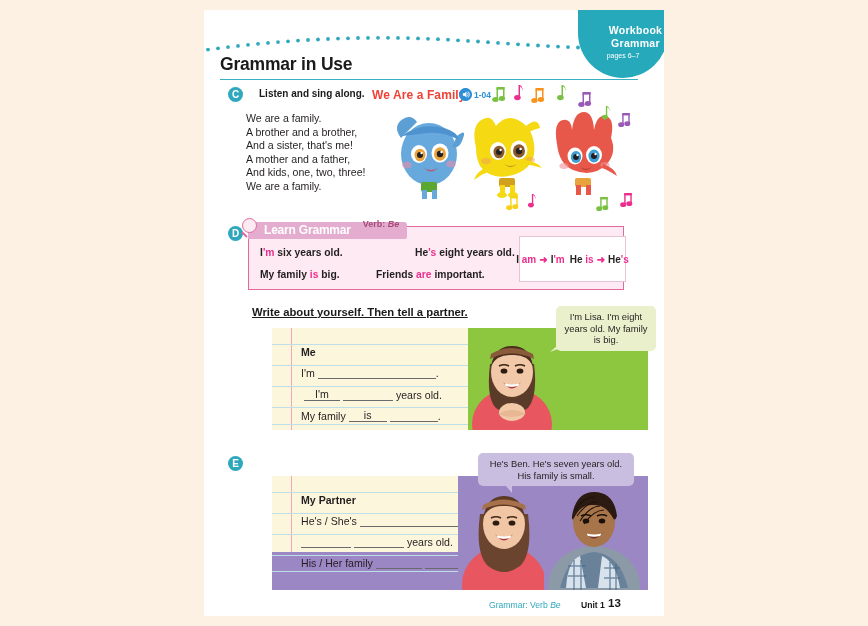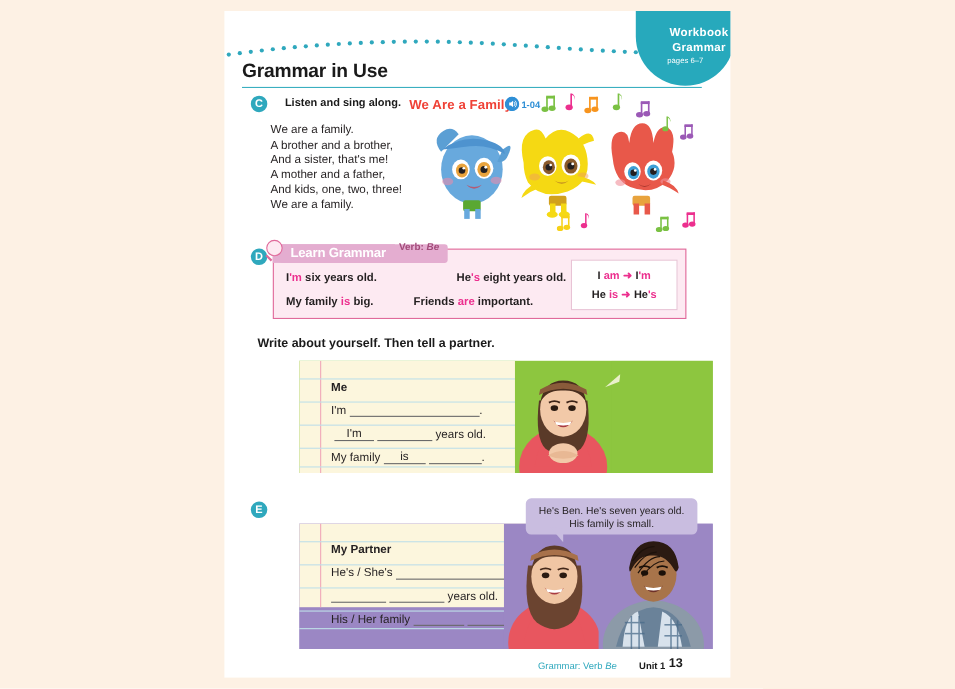--- a/index.html
+++ b/index.html
@@ -74,23 +74,23 @@
     border:1.8px solid #e06a9b;background:#fdeaf2;box-sizing:border-box;
   }
   .mag-h{
     position:absolute;left:38px;top:221px;width:7px;height:1.8px;background:#e06a9b;
     transform:rotate(45deg);transform-origin:left center;
   }
   .ex{position:absolute;font-size:10.3px;font-weight:bold;color:#231f20;}
   .ex em{font-style:normal;color:#ec2f8e;}
 
   .conbox{
-    position:absolute;left:315px;top:226px;width:97px;height:46px;
+    position:absolute;left:315px;top:226px;width:107px;height:46px;
     background:#ffffff;border:1px solid #e8c3d5;box-sizing:border-box;
-    display:flex;flex-direction:column;justify-content:center;align-items:center;gap:5px;
+    display:flex;flex-direction:row;justify-content:center;align-items:center;gap:5px;
   }
   .conrow{font-size:10px;font-weight:bold;color:#231f20;white-space:nowrap;}
   .conrow em{font-style:normal;color:#ec2f8e;}
   .arw{color:#ec2f8e;padding:0 3px;font-weight:bold;}
 
   
   .inst{position:absolute;font-size:11.3px;font-weight:bold;color:#1a1a1a;}
   .panel{position:absolute;overflow:hidden;margin-left:24px;}
   .paper{
     position:absolute;left:0;top:0;width:208px;height:100%;
@@ -389,21 +389,21 @@
 
   <div class="conbox">
     <div class="conrow">
       <span>I </span><em>am</em><span class="arw">➜</span><span>I</span><em>'m</em>
     </div>
     <div class="conrow">
       <span>He </span><em>is</em><span class="arw">➜</span><span>He</span><em>'s</em>
     </div>
   </div>
 
-  <div class="inst" style="left:30px;top:296px;">Write about yourself. Then tell a partner.</div>
+  <div class="inst" style="left:48px;top:296px;text-decoration:underline;">Write about yourself. Then tell a partner.</div>
 
   <div class="panel" style="left:44px;top:318px;width:376px;height:102px;background:#8dc63f;">
     <div class="paper">
       <div class="margin"></div>
       <div class="rule" style="top:16px;"></div>
         <div class="rule" style="top:37px;"></div>
       <div class="rule" style="top:58px;"></div>
         <div class="rule" style="top:79px;"></div>
         <div class="rule" style="top:96px;"></div>
       <div class="wline" style="left:29px;top:18px;font-weight:bold;">Me</div>
@@ -426,20 +426,21 @@
       <path d="M47 38 q5-2.6 10 0" stroke="#3d2418" stroke-width="1.6" fill="none"></path>
       <path d="M35 54 q9 9 18 0 q-9 13-18 0z" fill="#a83b42"></path>
       <path d="M36.5 55.5 q7.5 2 15 0 l-1.4 2.6 q-6 1.4-12.2 0z" fill="#fff"></path>
       <ellipse cx="44" cy="84" rx="13" ry="9" fill="#f2c9a8"></ellipse>
       <path d="M30 86 q14-8 28 0 q-14 6-28 0z" fill="#e8b894"></path>
     </svg>
 
     <div style="position:absolute;left:284px;top:0;width:92px;height:102px;background:#8dc63f;"></div>
   </div>
 
+  <div class="bub green" style="left:352px;top:296px;width:86px;">I'm Lisa. I'm eight years old. My family is big.</div>
   <svg style="position:absolute;left:344px;top:330px;" width="16" height="16" viewBox="0 0 16 16">
     <path d="M16 0 L2 12 L15 7 Z" fill="#eaf0cb"></path>
   </svg>
 
   <div class="ltr" style="left:24px;top:446px;">E</div>
 
   <div class="panel" style="left:44px;top:466px;width:376px;height:114px;background:#9b87c4;">
     <div class="paper" style="height:76px;">
       <div class="margin"></div>
       <div class="rule" style="top:16px;"></div>

